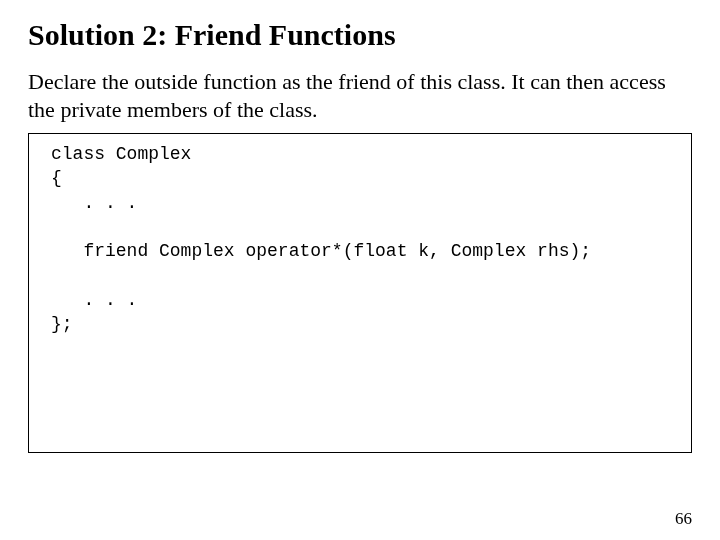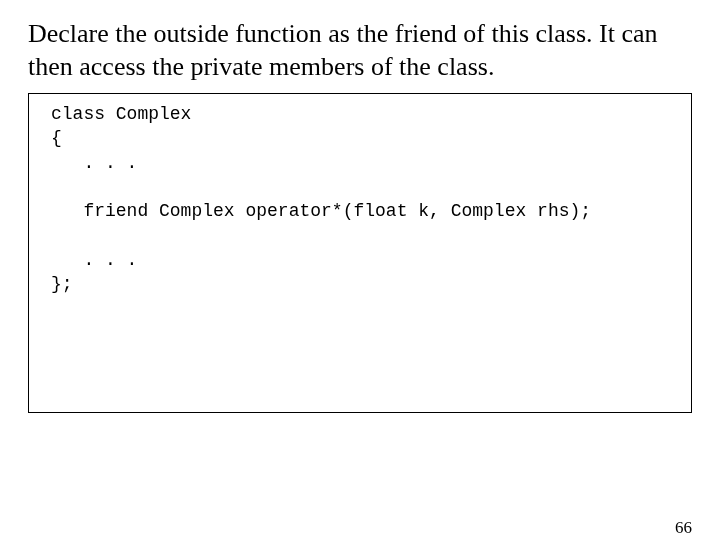--- a/index.html
+++ b/index.html
@@ -1,26 +1,27 @@
 <!DOCTYPE html>
 <html><head>
 <meta charset="utf-8">
 <style>
   * { margin: 0; padding: 0; box-sizing: border-box; }
   html, body { width: 720px; height: 540px; background: #fff; font-family: "Times New Roman", Times, serif; color: #000; }
   .slide { position: relative; width: 720px; height: 540px; padding: 18px 28px 0 28px; }
   .title { font-size: 30px; font-weight: bold; margin-bottom: 16px; }
-  .body-text { font-size: 26px; line-height: 1.25; margin-bottom: 10px; }
+  .body-text { font-size: 22px; line-height: 1.25; margin-bottom: 10px; }
   .code-box { border: 1px solid #000; padding: 8px 10px 10px 22px; font-family: "Courier New", Courier, monospace; font-size: 18px; line-height: 1.35; white-space: pre; height: 320px; }
-  .page-num { position: absolute; right: 28px; bottom: 2px; font-size: 17px; }
+  .page-num { position: absolute; right: 28px; bottom: 11px; font-size: 17px; }
 </style>
 </head>
 <body>
 
 <div class="slide">
+  <h1 class="title">Solution 2: Friend Functions</h1>
   <p class="body-text">Declare the outside function as the friend of this class. It can then access the private members of the class.</p>
   <div class="code-box">class Complex
 {
    . . .
 
    friend Complex operator*(float k, Complex rhs);
 
    . . .
 };</div>
   <div class="page-num">66</div>

